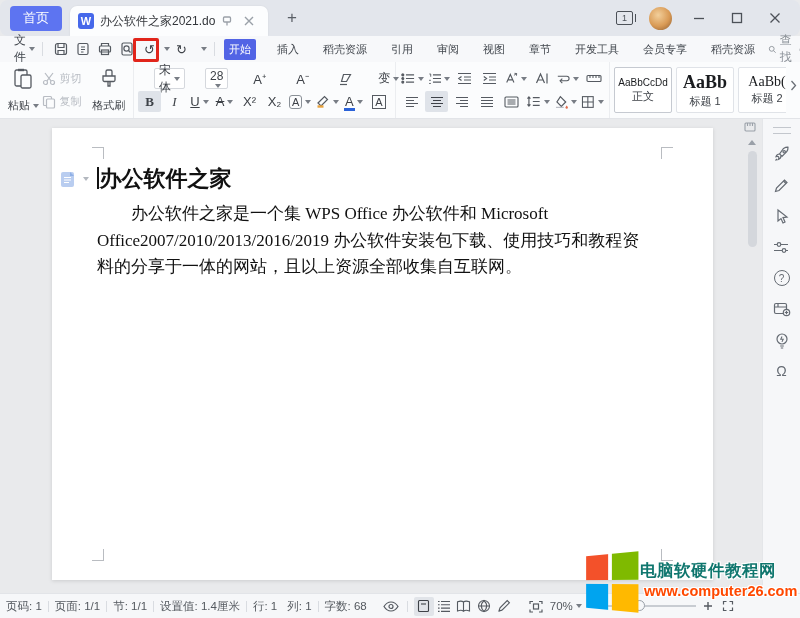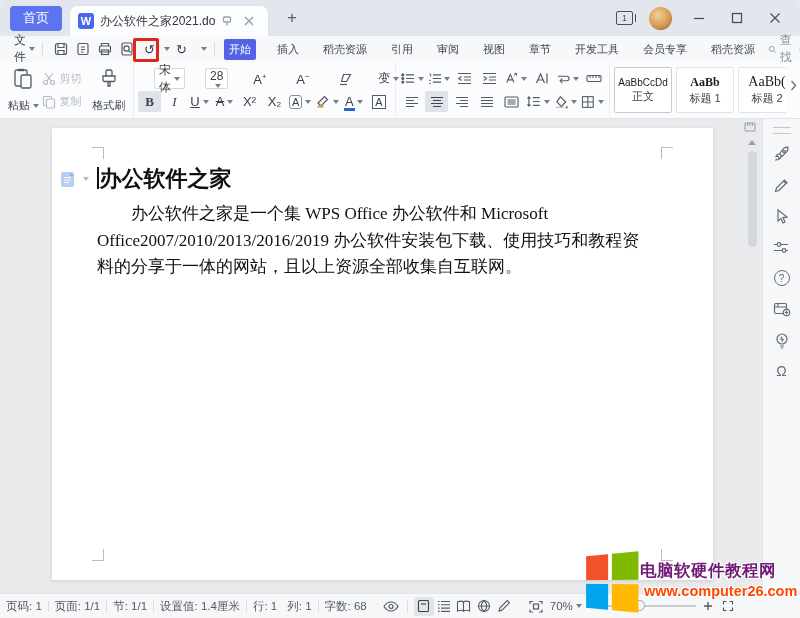--- a/index.html
+++ b/index.html
@@ -50,21 +50,21 @@
   .und-g { text-decoration:underline; }
   .strike-g { text-decoration:line-through; }
   .colorA { position:relative; line-height:1; }
   .colorA::after { content:""; position:absolute; left:-1px; right:-1px; bottom:-3px; height:3px; background:#2a62d8; }
   .effectA { border:1px solid #8a9097; border-radius:3px; padding:0 2px; font-size:11px; }
   .borderA { border:1px solid #555a61; padding:0 2.5px; font-size:11px; }
   .stylecards { display:flex; align-items:center; gap:4px; padding-left:4px; overflow:hidden; flex:1; }
   .stylecard { width:58px; height:46px; flex:none; background:#fff; border:1px solid #e0e3e8; border-radius:2px; display:flex; flex-direction:column; align-items:center; justify-content:center; gap:1px; }
   .stylecard.sel { border-color:#c6cad1; }
   .st-sample { font-size:10px; color:#1a1c1f; white-space:nowrap; }
-  .st-sample.h1 { font-size:12px; font-weight:bold; font-family:"Liberation Serif",serif; }
+  .st-sample.h1 { font-size:18px; font-weight:bold; font-family:"Liberation Serif",serif; }
   .st-sample.h2 { font-size:14px; font-weight:normal; font-family:"Liberation Serif",serif; }
   .st-name { font-size:11px; color:#3e4248; white-space:nowrap; }
   .st-more { width:14px; height:46px; display:flex; align-items:center; justify-content:center; color:#6a6f76; }
 
   
   .docarea { position:absolute; top:119px; left:0; right:38px; bottom:25px; }
   .page { position:absolute; left:52px; top:9px; width:661px; height:452px; background:#fff; box-shadow:0 1px 4px rgba(0,0,0,.13); }
   .mark { position:absolute; width:12px; height:12px; border-color:#b9bcc1; border-style:solid; border-width:0; }
   .mk-tl { left:40px; top:19px;  border-top-width:1px; border-right-width:1px; }
   .mk-tr { right:40px; top:19px; border-top-width:1px; border-left-width:1px; }
@@ -95,21 +95,21 @@
   .s-ic { width:20px; height:19px; display:flex; align-items:center; justify-content:center; border-radius:2px; flex:none; }
   .s-ic.active { background:#e1e4e9; }
   .zoomline { width:88px; height:2px; background:#c8ccd2; position:relative; margin:0 2px; flex:none; }
   .zoomknob { position:absolute; left:26px; top:-5px; width:11px; height:11px; border:1.5px solid #9aa0a8; border-radius:50%; background:#f6f7f9; }
 
   
   .watermark { position:absolute; right:0px; bottom:4px; width:218px; height:60px; z-index:80; pointer-events:none; }
   .wm-logo { position:absolute; left:0; top:0; width:56px; height:56px; transform:perspective(120px) rotateY(-22deg); display:grid; grid-template-columns:1fr 1fr; grid-template-rows:1fr 1fr; gap:4px; }
   .wm-q1 { background:#f3512a; } .wm-q2 { background:#7fba00; }
   .wm-q3 { background:#00a4ef; } .wm-q4 { background:#ffb900; }
-  .wm-text { position:absolute; left:58px; top:6px; font-size:16.5px; font-weight:bold; color:#701a75; letter-spacing:.5px;
+  .wm-text { position:absolute; left:58px; top:6px; font-size:16.5px; font-weight:bold; color:#0f766e; letter-spacing:.5px;
              text-shadow:-1px -1px 0 #fff,1px -1px 0 #fff,-1px 1px 0 #fff,1px 1px 0 #fff; }
   .wm-url { position:absolute; left:62px; top:29px; font-size:14.5px; font-weight:bold; color:#ff4800;
             text-shadow:-1px -1px 0 #fff,1px -1px 0 #fff,-1px 1px 0 #fff,1px 1px 0 #fff; }
 </style>
 </head>
 <body>
 
 <div class="titlebar">
   <div class="home-btn">首页</div>
   <div class="doc-tab">

